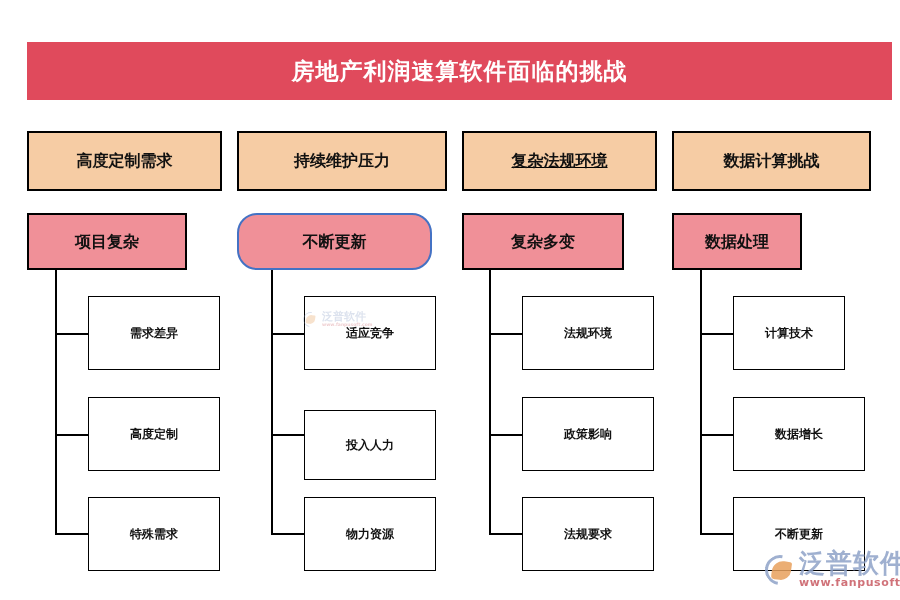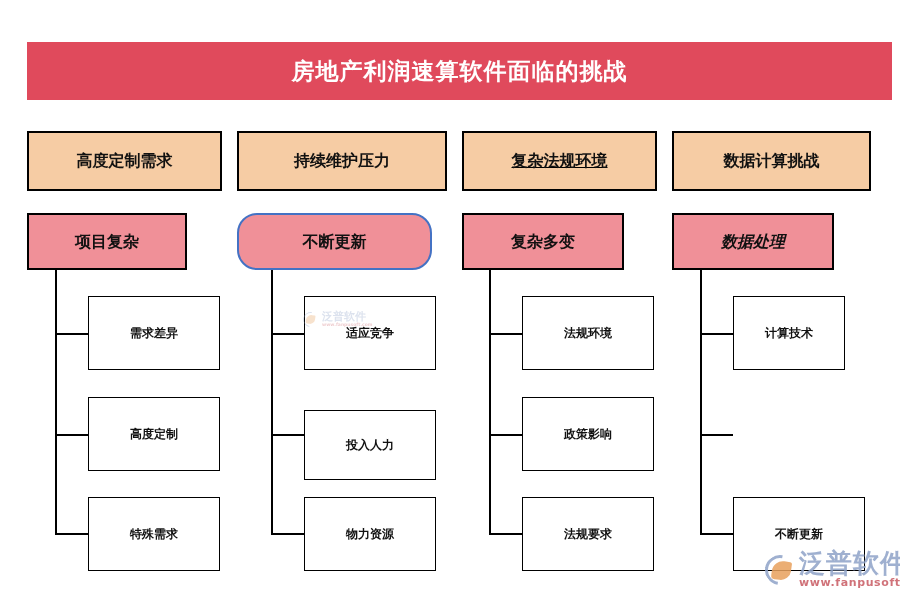--- a/index.html
+++ b/index.html
@@ -205,30 +205,33 @@
   <div class="node leaf" style="left:522px; top:397px; width:132px; height:74px;">
     <span class="label">政策影响</span>
   </div>
   <div class="node leaf" style="left:522px; top:497px; width:132px; height:74px;">
     <span class="label">法规要求</span>
   </div>
 
   <div class="node level1" style="left:672px; top:131px; width:199px; height:60px;">
     <span class="label">数据计算挑战</span>
   </div>
-  <div class="node level2" style="left:672px; top:213px; width:162px; height:57px;font-style:italic;">
+  <div class="node level2" style="left:672px; top:213px; width:130px; height:57px;">
     <span class="label">数据处理</span>
   </div>
   <div class="vline" style="left:700px; top:270px; height:265px;"></div>
   <div class="hline" style="left:700px; top:333px; width:33px;"></div>
   <div class="hline" style="left:700px; top:434px; width:33px;"></div>
   <div class="hline" style="left:700px; top:533px; width:33px;"></div>
   <div class="node leaf" style="left:733px; top:296px; width:112px; height:74px;text-align:right;">
     <span class="label">计算技术</span>
   </div>
+  <div class="node leaf" style="left:733px; top:397px; width:132px; height:74px;">
+    <span class="label">数据增长</span>
+  </div>
   <div class="node leaf" style="left:733px; top:497px; width:132px; height:74px;">
     <span class="label">不断更新</span>
   </div>
 
   <div class="wm wm-small" style="left:303px; top:311px;">
     <div class="wm-mark">
       <div class="ring"></div>
       <div class="swoosh"></div>
     </div>
     <div class="wm-textcol">

